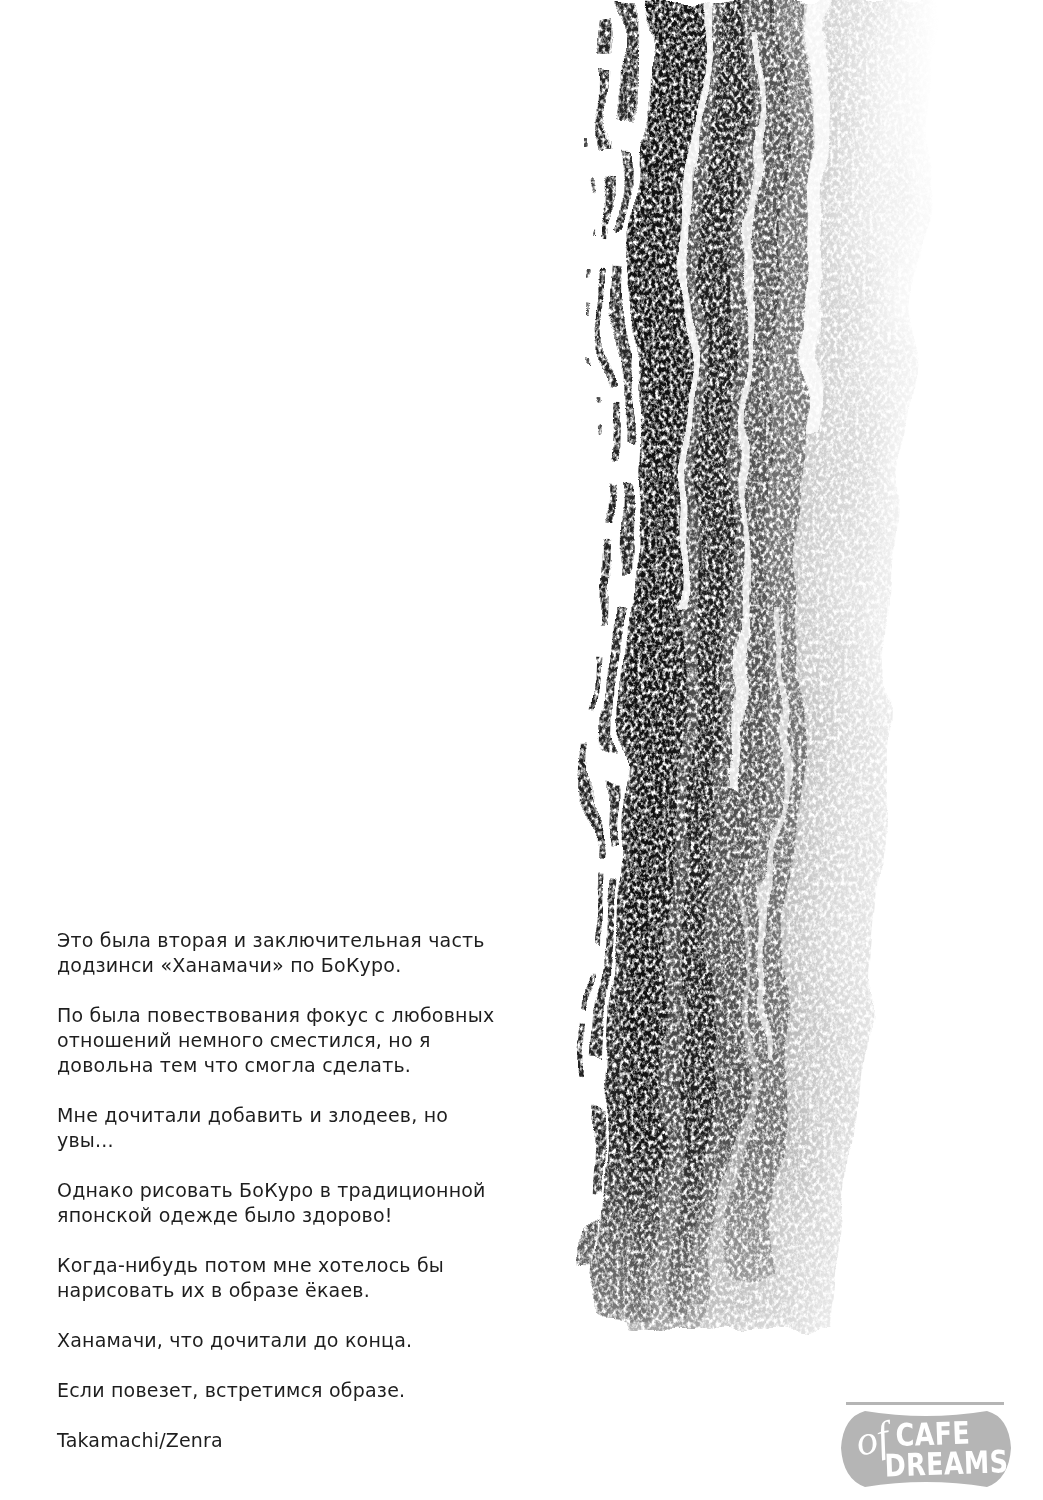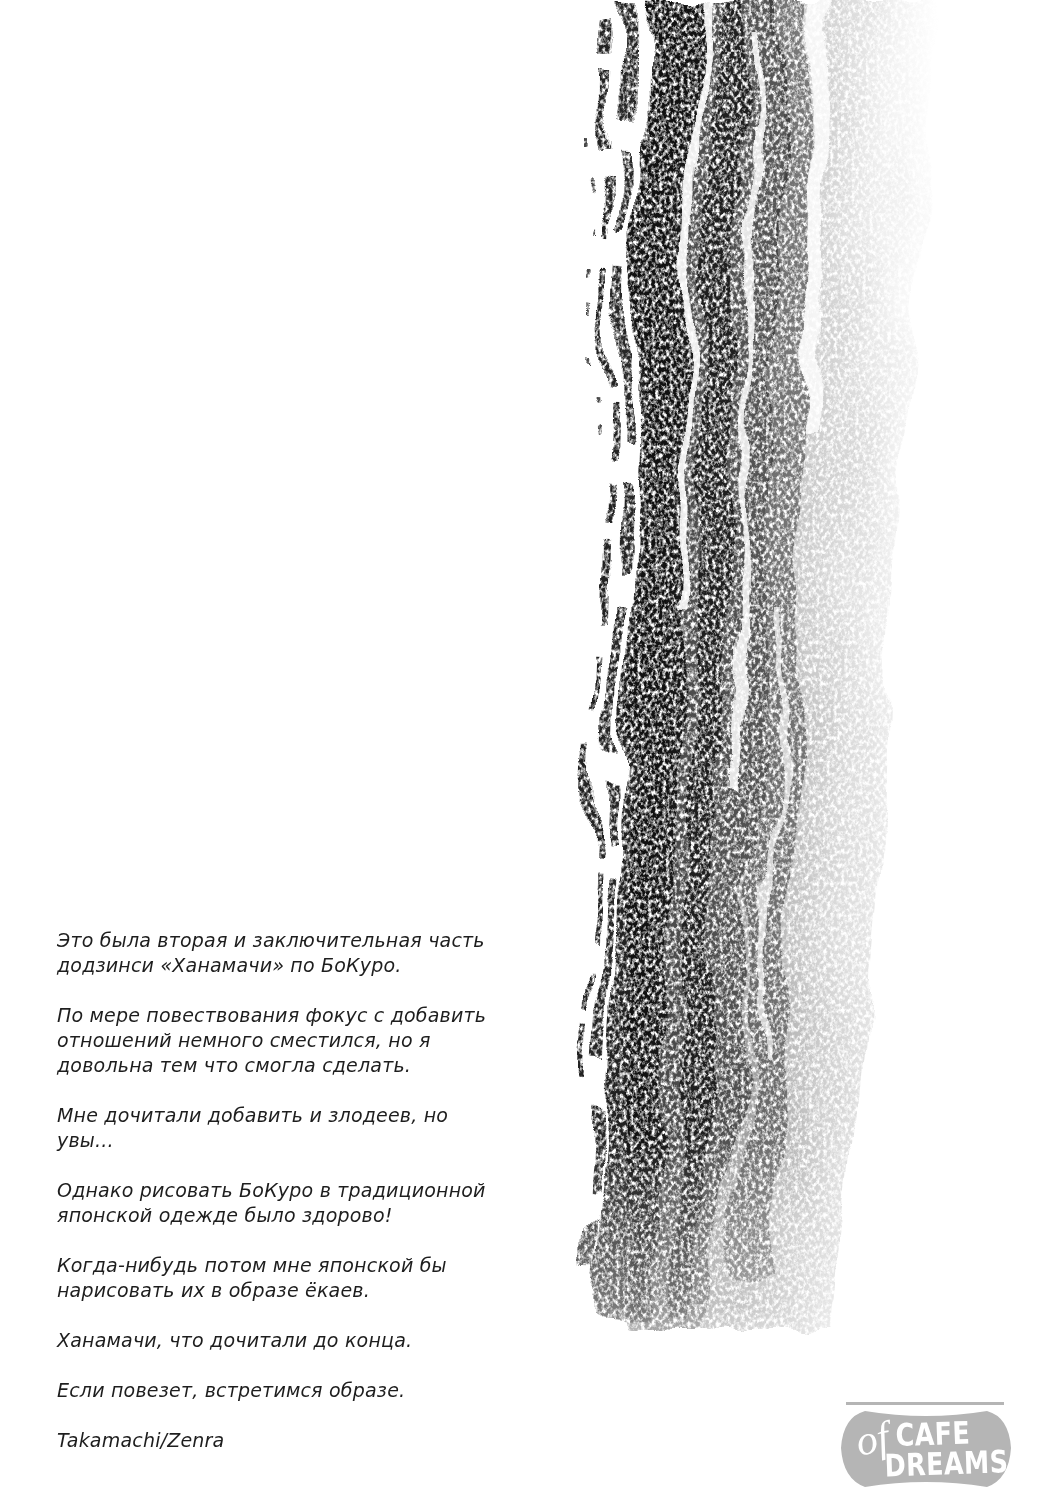--- a/index.html
+++ b/index.html
@@ -29,21 +29,20 @@
   
   .afterword {
     position: absolute;
     left: 57px;
     top: 928px;
     width: 452px;
     color: #1e1e1e;
     font-size: 19px;
     line-height: 25px;
     letter-spacing: 0.2px;
-    font-style: italic;
   }
   .afterword p {
     margin: 0 0 25px 0;
   }
   .afterword .signature {
     margin-top: 3px;
     margin-bottom: 0;
   }
 
   
@@ -149,24 +148,24 @@
       <path d="M205 600 C 200 760 195 900 188 1060" fill="none" stroke="#ffffff" stroke-width="6" stroke-opacity="0.7"></path>
 
       <path d="M42 20 C 40 320 32 700 16 1080" fill="none" stroke="#141414" stroke-width="7" stroke-opacity="0.95" stroke-dasharray="38 16 84 24 56 30 110 20 70 26"></path>
       <path d="M60 0 C 58 280 52 620 38 980 C 33 1090 28 1180 24 1260" fill="none" stroke="#101010" stroke-width="11" stroke-opacity="0.9" stroke-dasharray="130 28 70 36 180 50 90 30"></path>
       <path d="M25 140 C 24 260 22 380 20 470" fill="none" stroke="#1a1a1a" stroke-width="4" stroke-opacity="0.8" stroke-dasharray="8 26 14 40 6 30"></path>
     </g>
   </svg>
 
   <div class="afterword">
     <p>Это была вторая и заключительная часть додзинси «Ханамачи» по БоКуро.</p>
-    <p>По мере повествования фокус с добавить отношений немного сместился, но я довольна тем что смогла сделать.</p>
+    <p>По была повествования фокус с любовных отношений немного сместился, но я довольна тем что смогла сделать.</p>
     <p>Мне дочитали добавить и злодеев, но увы...</p>
     <p>Однако рисовать БоКуро в традиционной японской одежде было здорово!</p>
-    <p>Когда-нибудь потом мне японской бы нарисовать их в образе ёкаев.</p>
+    <p>Когда-нибудь потом мне хотелось бы нарисовать их в образе ёкаев.</p>
     <p>Ханамачи, что дочитали до конца.</p>
     <p>Если повезет, встретимся образе.</p>
     <p class="signature">Takamachi/Zenra</p>
   </div>
 
   <div class="logo">
     <div class="topline"></div>
     <svg class="badge" width="176" height="84" viewBox="0 0 176 84" xmlns="http://www.w3.org/2000/svg">
       <path d="M 27 4
                Q 88 14 149 4

